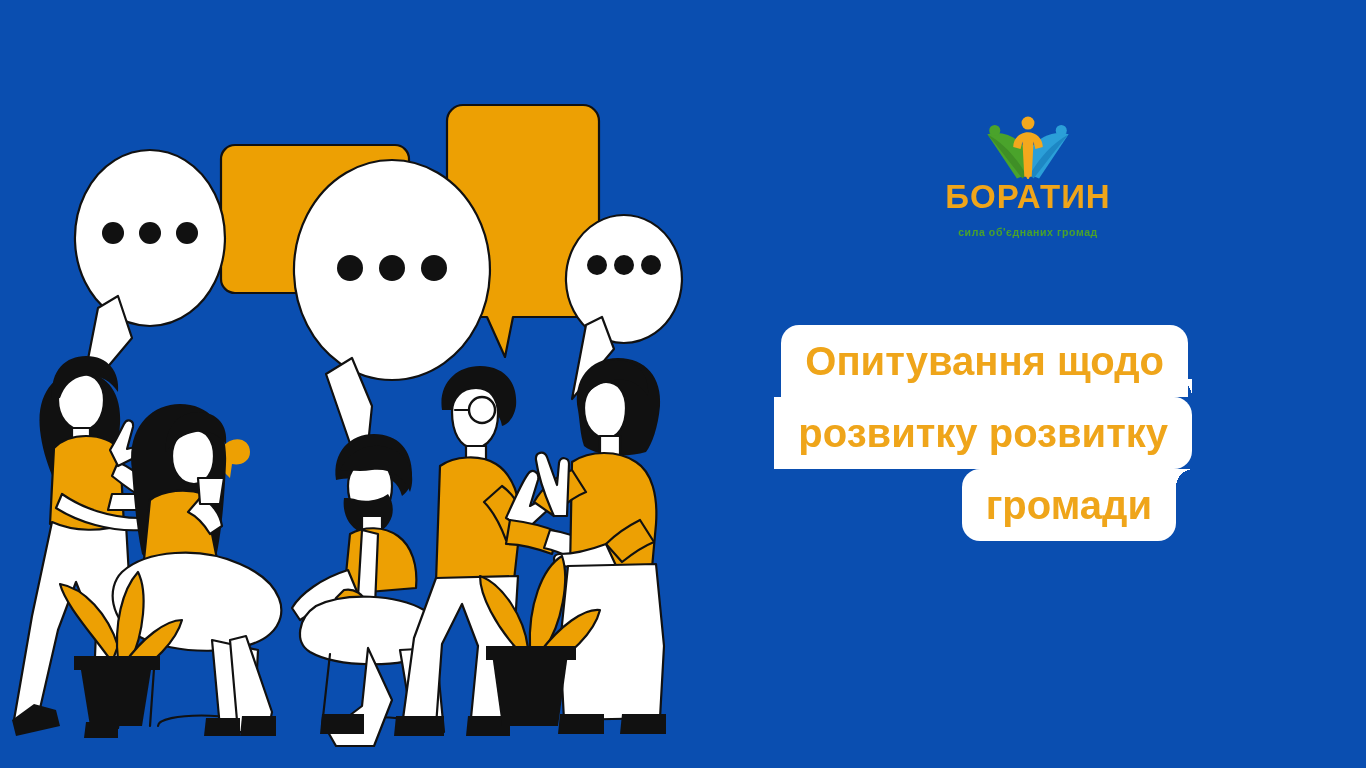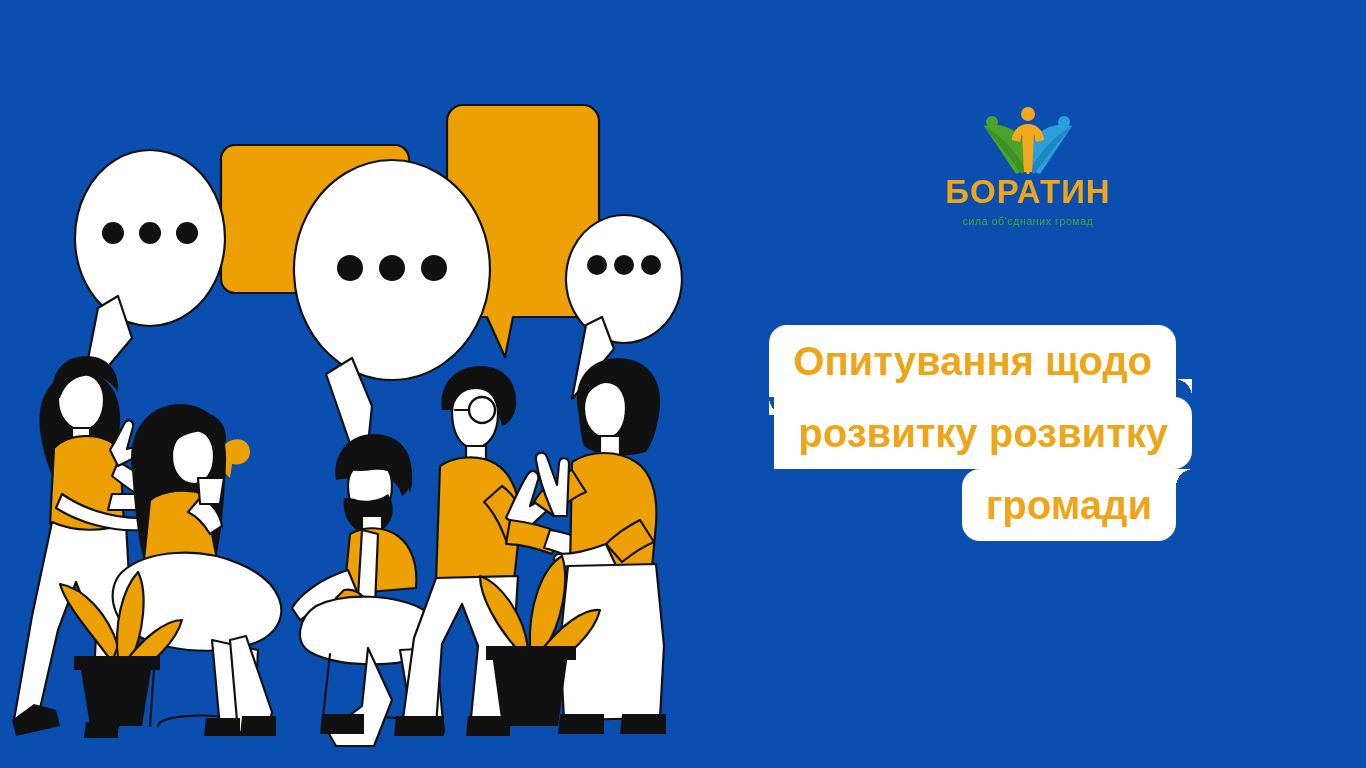--- a/index.html
+++ b/index.html
@@ -8,53 +8,53 @@
     width:1366px;height:768px;overflow:hidden;
     background:#0a4eb0;
     font-family:"Liberation Sans","DejaVu Sans",sans-serif;
     position:relative;
   }
   .stage{position:absolute;inset:0;width:1366px;height:768px;}
   .layer{position:absolute;top:0;left:0;width:1366px;height:768px;}
 
   
   #logo{
-    position:absolute;left:938px;top:102px;width:180px;height:125px;
+    position:absolute;left:938px;top:112px;width:180px;height:125px;
     display:flex;flex-direction:column;align-items:center;justify-content:flex-start;
   }
   #logo .mark{width:112px;height:72px;display:block;}
   #logo .wordmark{
     color:#efa51a;font-weight:bold;font-size:33px;letter-spacing:1px;
     line-height:1;margin-top:1px;white-space:nowrap;
     font-family:"Liberation Sans","DejaVu Sans",sans-serif;
   }
   #logo .tagline{
-    color:#4aa32b;font-weight:normal;font-size:10.5px;letter-spacing:.6px;
-    line-height:1;margin-top:8px;white-space:nowrap;
+    color:#4aa32b;font-weight:bold;font-size:10.5px;letter-spacing:.6px;
+    line-height:1;margin-top:14px;white-space:nowrap;
   }
 
   
   #headline{
     position:absolute;left:722px;top:325px;width:470px;
     display:flex;flex-direction:column;align-items:flex-end;
   }
   #headline .ln{
     position:relative;
     background:#ffffff;
     color:#efa51a;
     font-weight:bold;
     font-size:40px;
     line-height:72px;
     height:72px;
     padding:0 24px;
     white-space:nowrap;
     box-sizing:border-box;
     display:block;
   }
-  #headline .ln1{border-radius:18px 18px 0 0;margin-right:16px;}
+  #headline .ln1{border-radius:18px 18px 0 0;margin-right:4px;}
   #headline .ln2{border-radius:0 18px 18px 0;}
   #headline .ln3{border-radius:18px 0 18px 18px;margin-right:16px;}
   
   #headline .ln1:after{
     content:"";position:absolute;left:-0px;bottom:-18px;width:18px;height:18px;
     background:radial-gradient(circle at 100% 0, transparent 0 18px, #fff 18px);
     pointer-events:none;
   }
   #headline .ln2:after{
     content:"";position:absolute;right:-0px;top:-18px;width:18px;height:18px;

